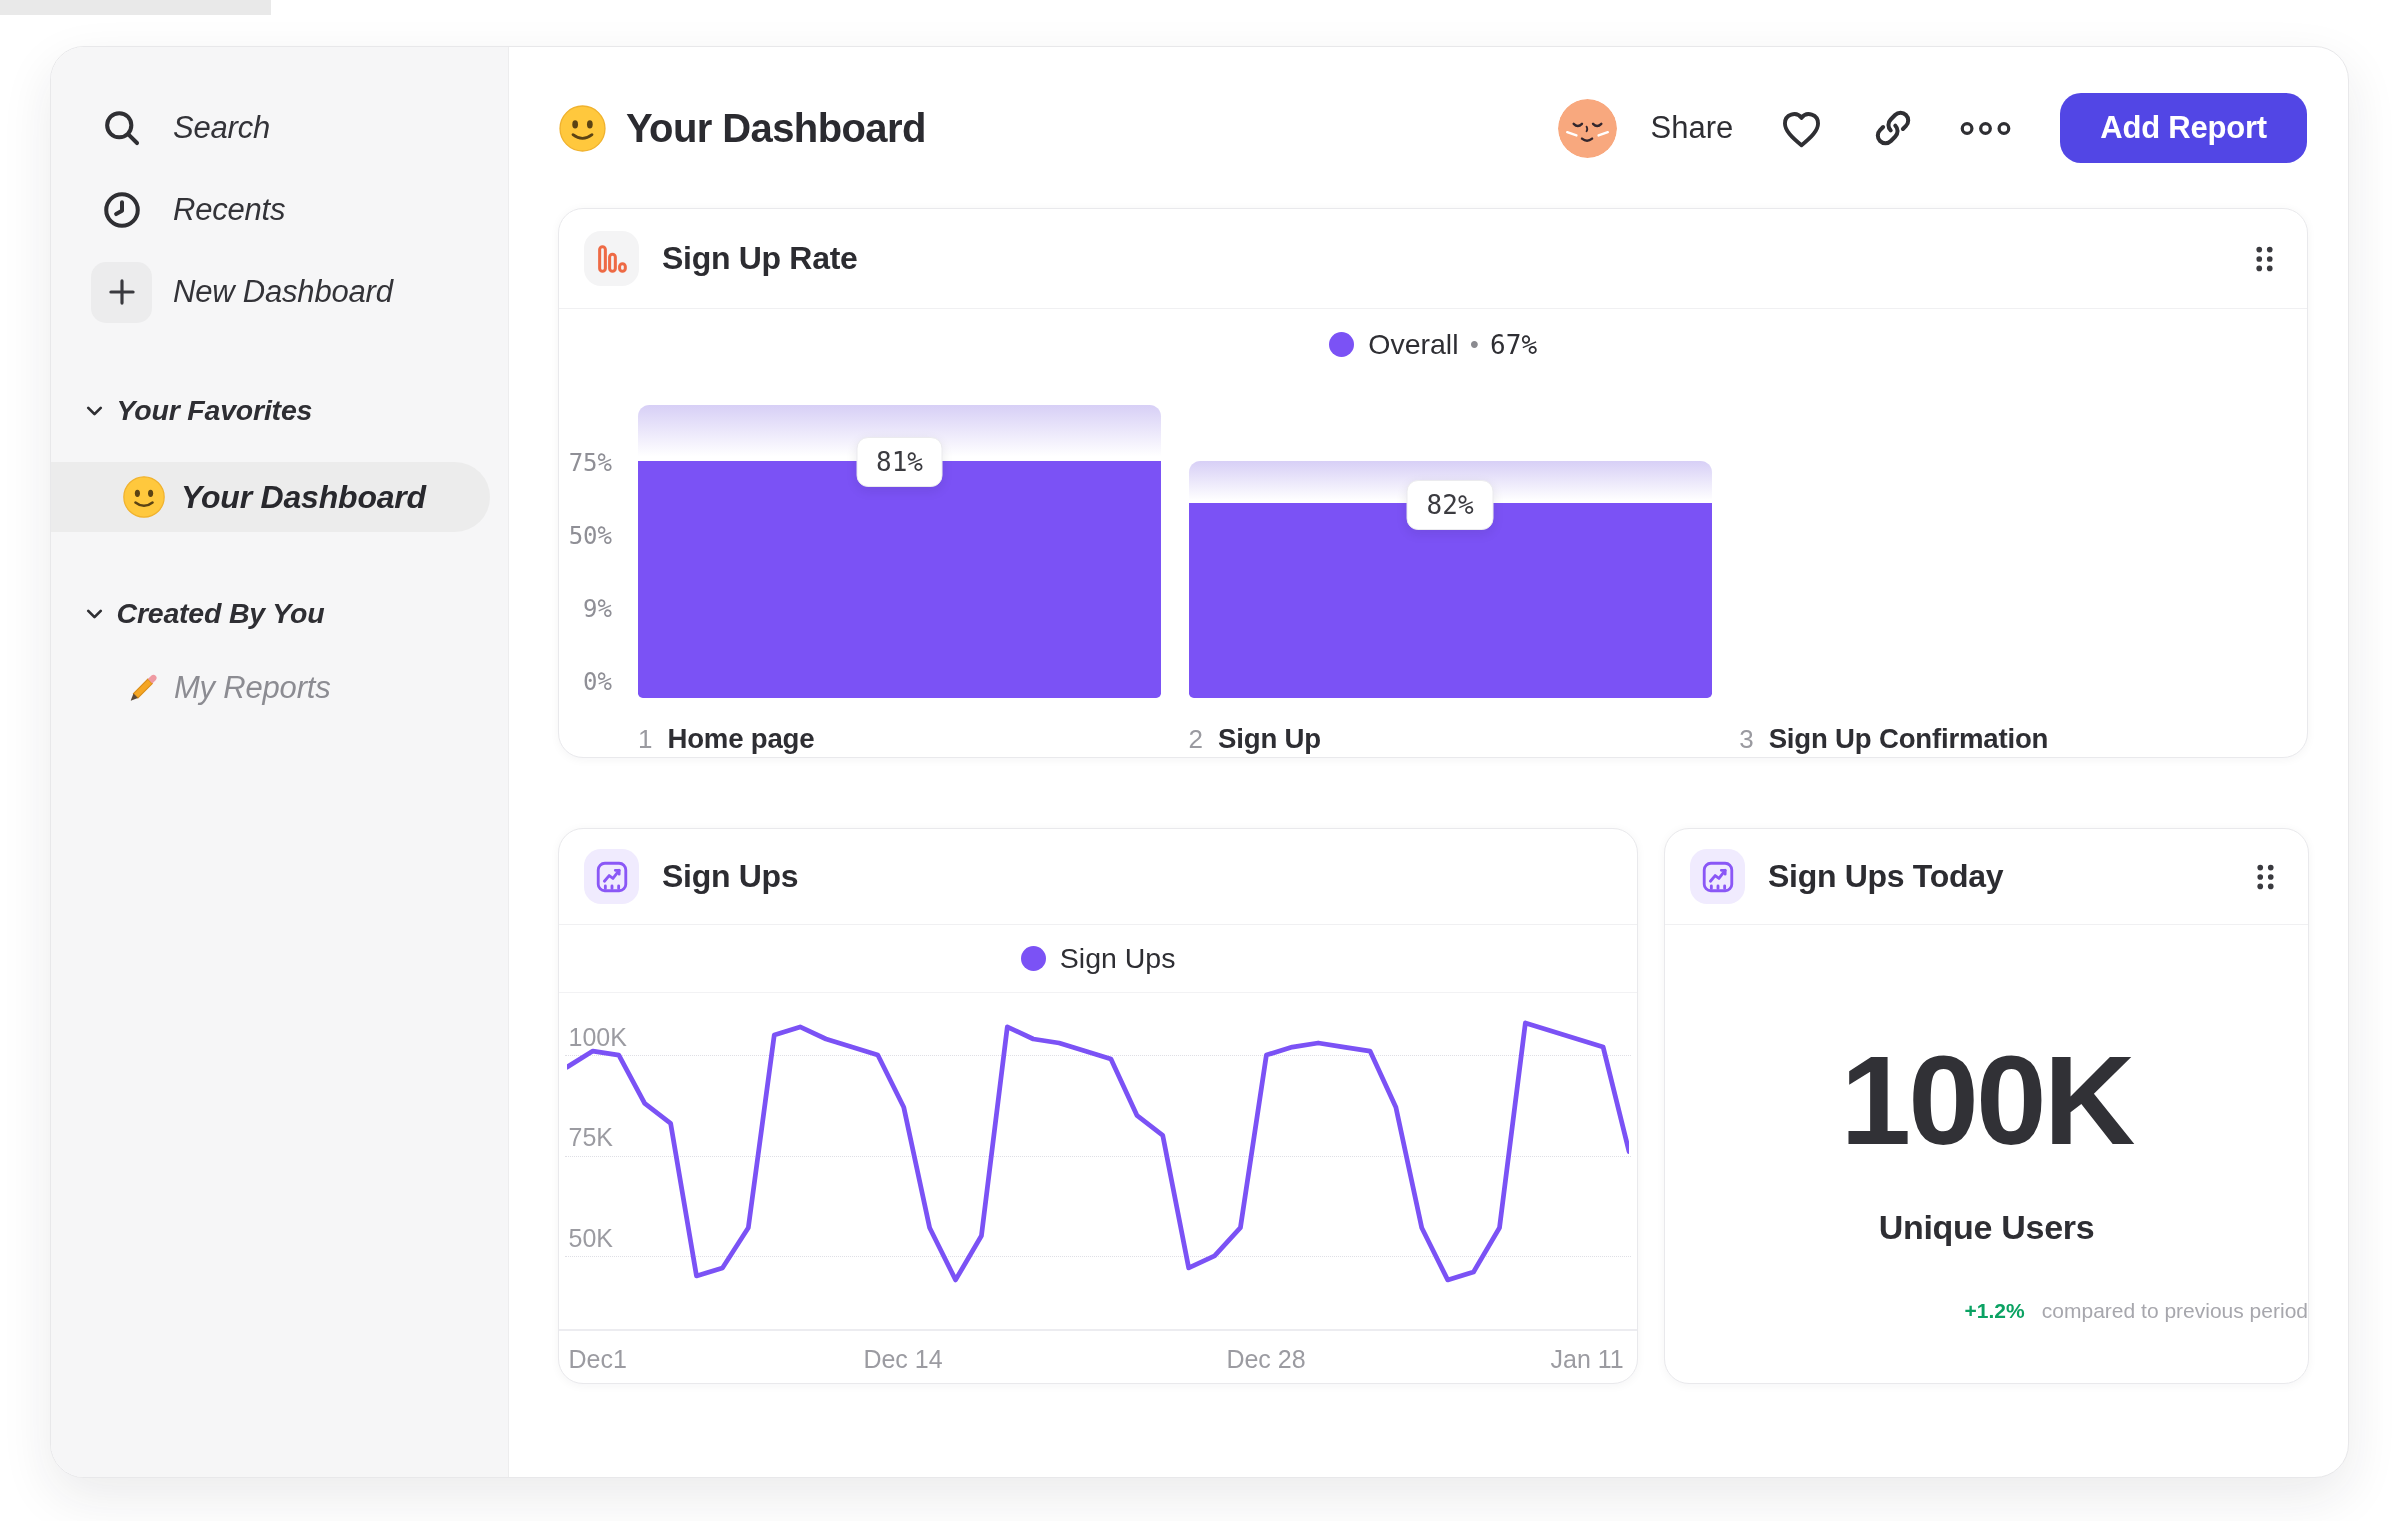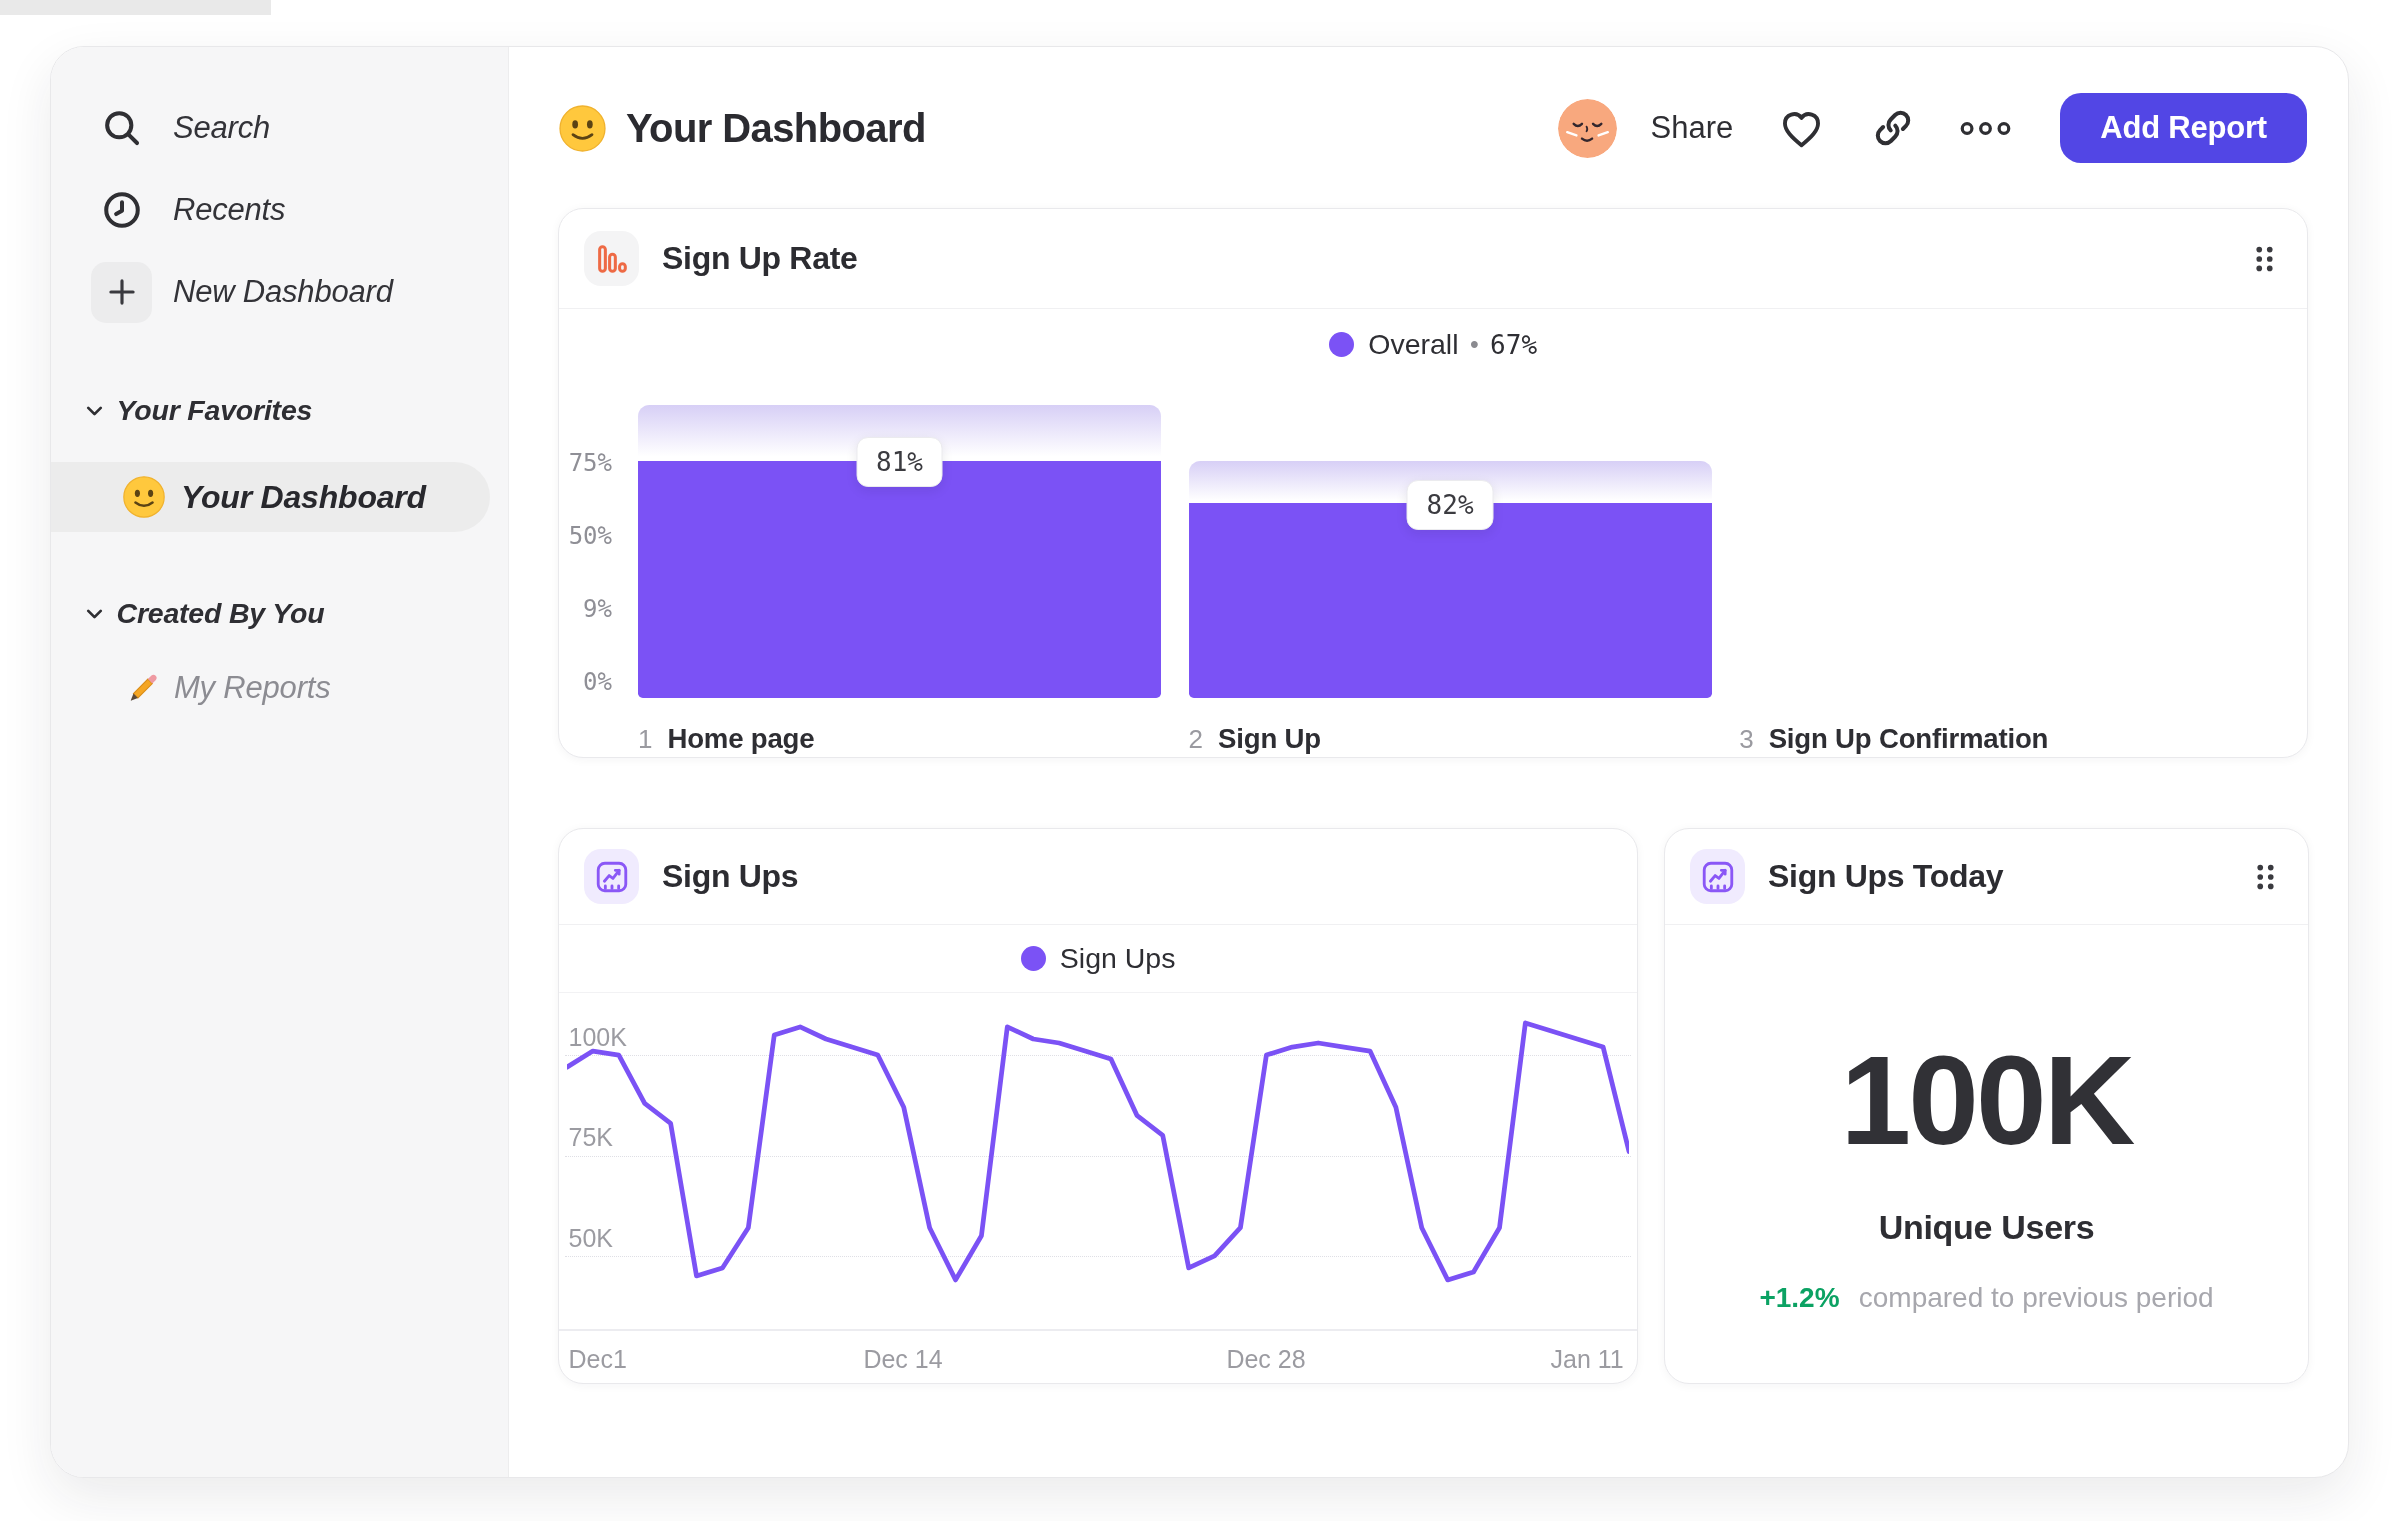--- a/index.html
+++ b/index.html
@@ -88,21 +88,21 @@
   .grid-dot{position:absolute;left:5.7px;right:5.7px;border-top:1.9px dotted #dfdfe5;}
   .l-ytick{position:absolute;left:9.5px;line-height:28.5px;font-size:25px;color:#9b9ba1;}
   .l-base{position:absolute;left:0;right:0;top:500px;height:1.9px;background:#ececf0;}
   .l-xtick{position:absolute;top:514px;line-height:32px;font-size:25px;color:#9b9ba1;white-space:nowrap;}
   #line-svg{position:absolute;left:7.6px;top:167px;}
   
   #kpi-card{left:1155px;top:781px;width:645px;height:556px;}
   #kpi-card .card-head{height:95px;}
   .kpi-number{position:absolute;top:205px;left:0;right:0;text-align:center;font-size:127px;font-weight:700;color:#313136;letter-spacing:-2.9px;line-height:133px;}
   .kpi-caption{position:absolute;top:379px;left:0;right:0;text-align:center;font-size:34px;font-weight:600;color:#2e2e33;letter-spacing:-0.3px;}
-  .kpi-delta{position:absolute;top:451px;left:0;right:0;text-align:center;font-size:28px;line-height:36px;}
+  .kpi-delta{position:absolute;top:464px;left:0;right:0;text-align:right;font-size:21px;line-height:36px;}
   .kpi-delta .pct{font-weight:700;color:#0ba263;}
   .kpi-delta .cmp{color:#a7a7ad;margin-left:11.4px;}
 </style>
 </head>
 <body>
 
 <div class="top-tab"></div>
 
 <div class="app">
 

